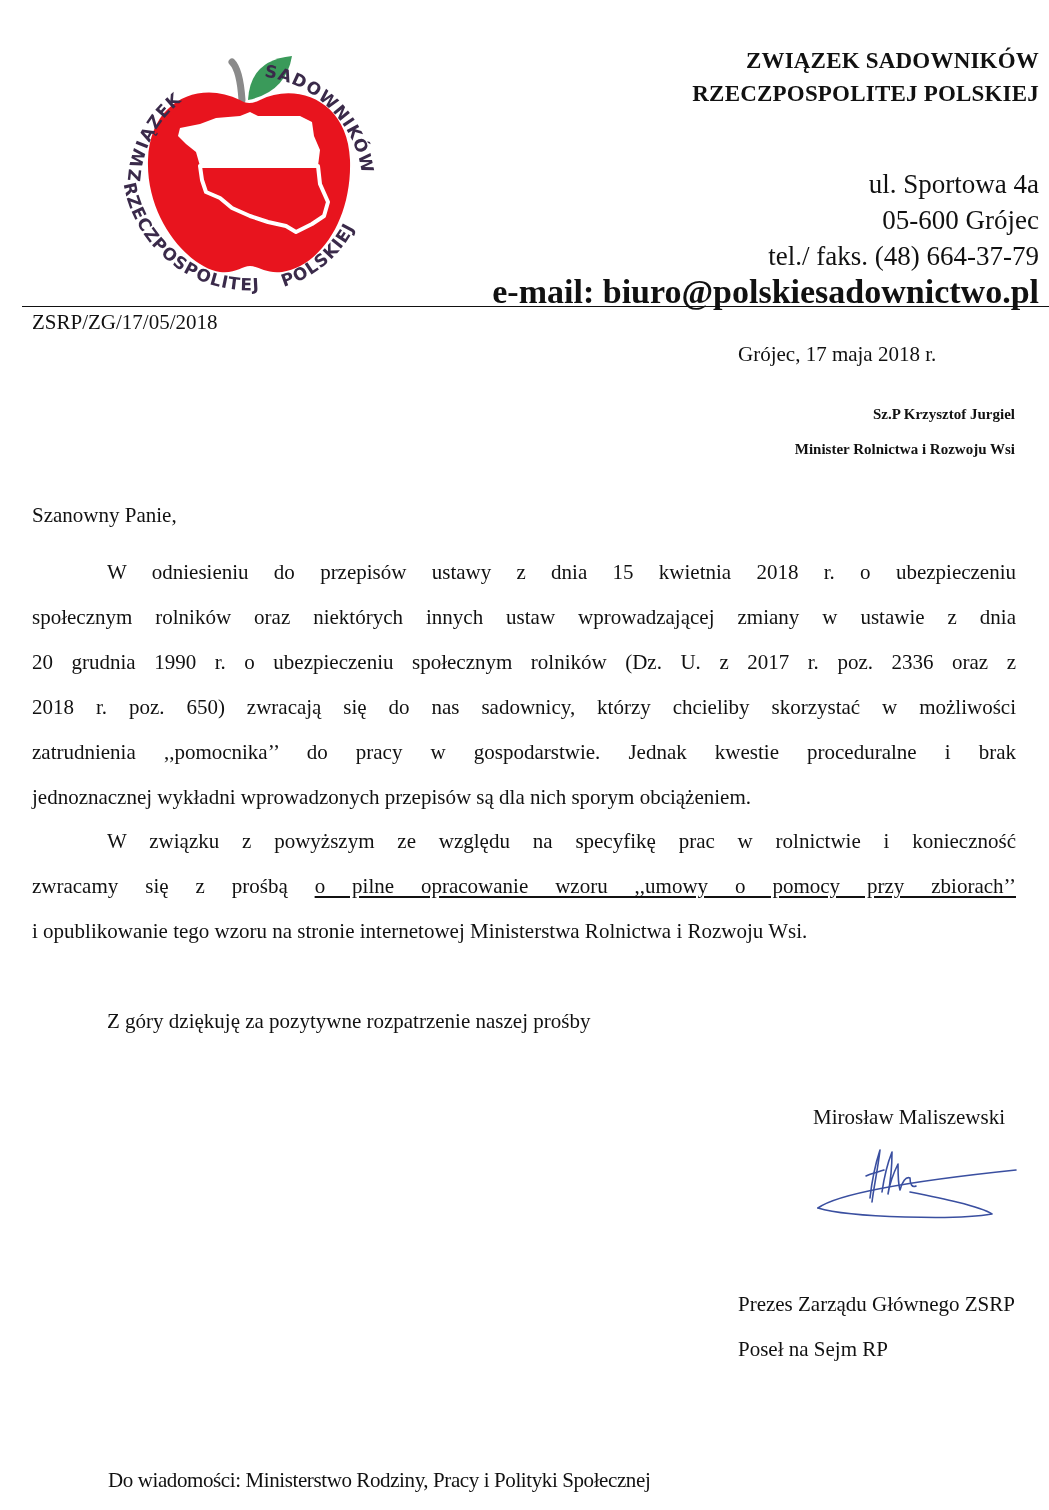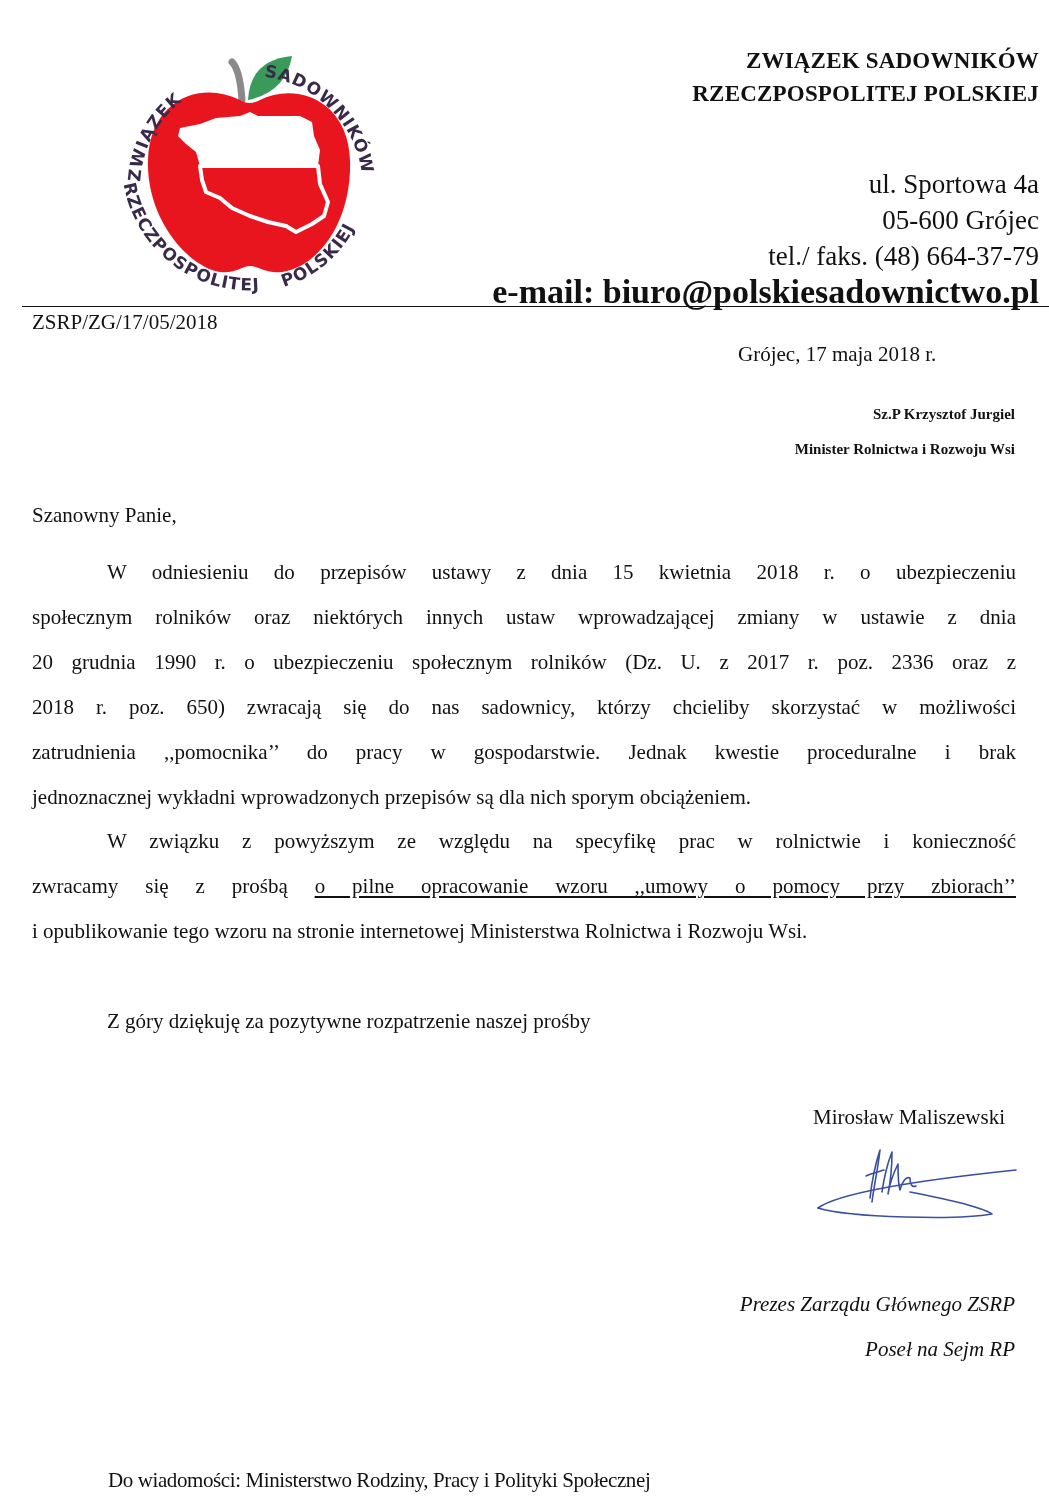--- a/index.html
+++ b/index.html
@@ -129,24 +129,23 @@
       position: absolute;
       left: 810px;
       top: 1140px;
       width: 210px;
       height: 80px;
     }
     .titles {
       position: absolute;
       right: 34px;
       top: 1282px;
-      text-align: right;
+      text-align: left;
       font-size: 21px;
       line-height: 45px;
-      font-style: italic;
     }
     .cc {
       position: absolute;
       left: 108px;
       top: 1467px;
       font-size: 21px;
       line-height: 26px;
       letter-spacing: -0.4px;
     }
   </style>

